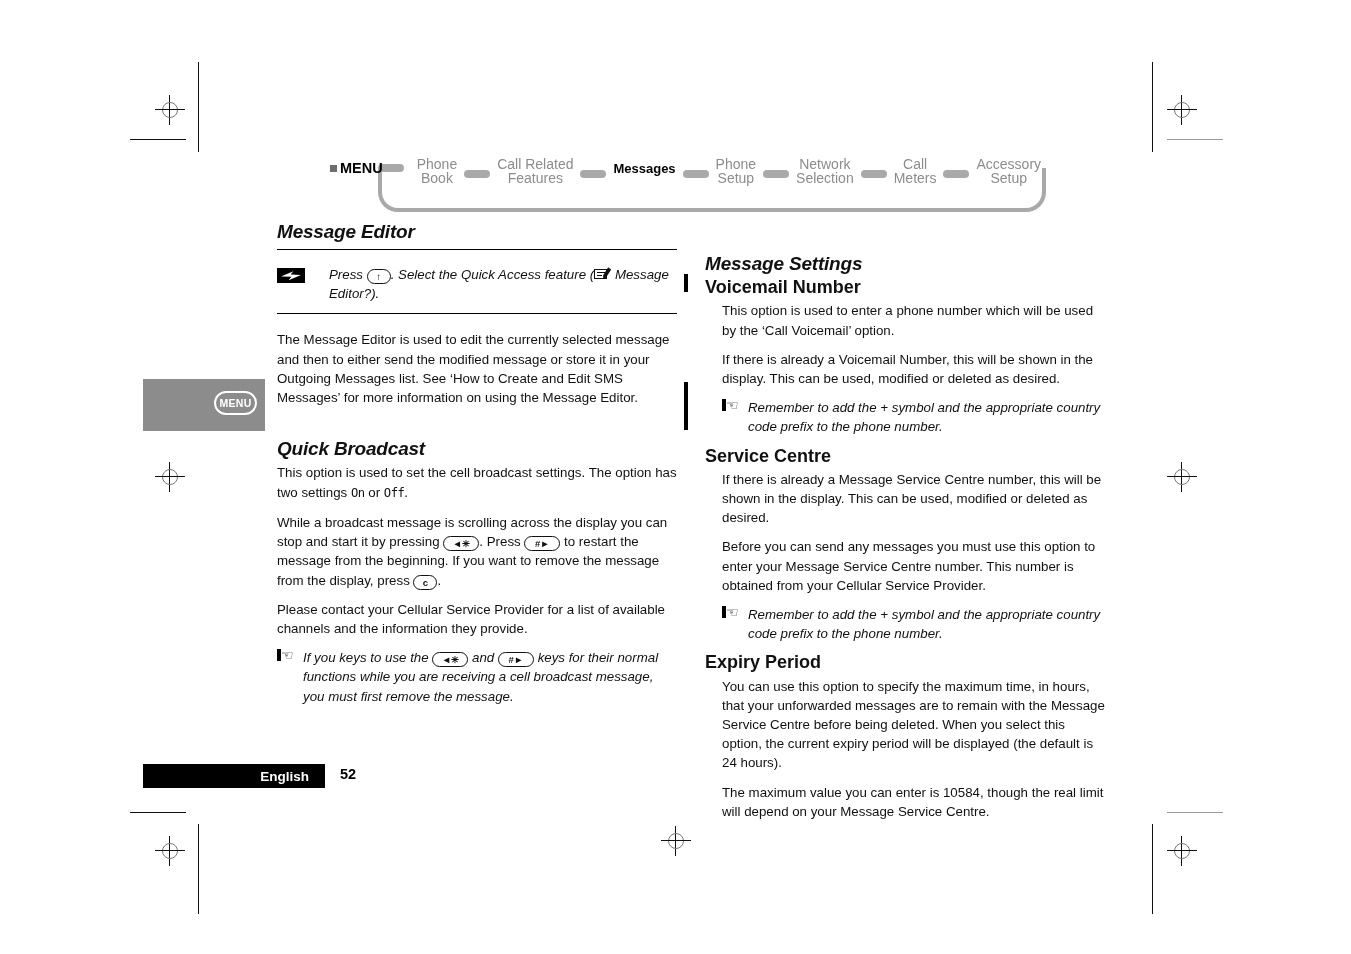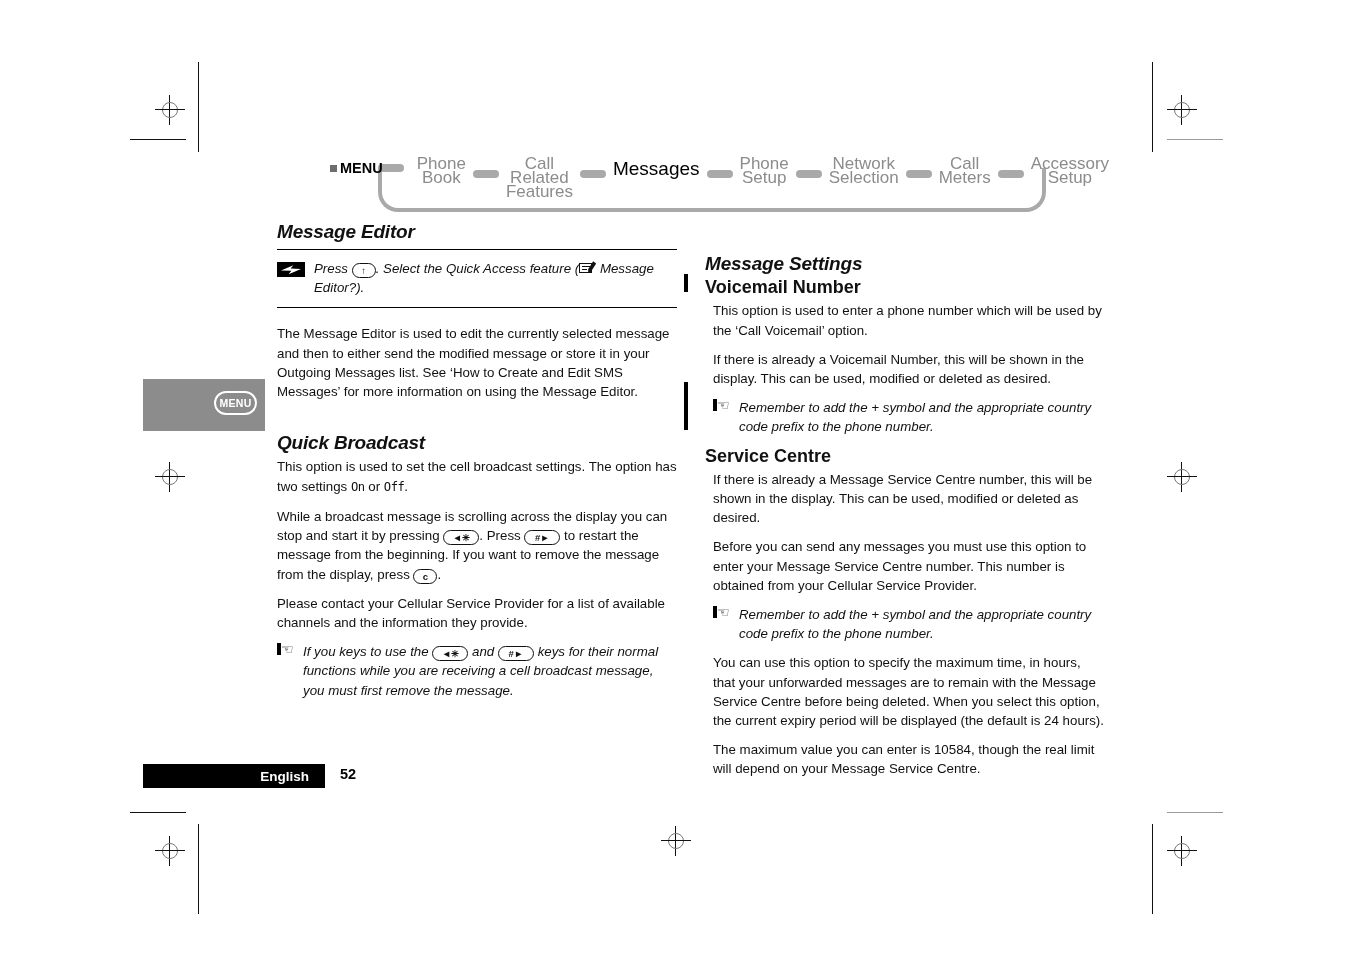--- a/index.html
+++ b/index.html
@@ -117,30 +117,30 @@
     font-weight: bold;
     padding-top: 10px;
   }
   .nav-menu .sq {
     width: 7px; height: 7px;
     background: #6d6d6d;
     display: inline-block;
   }
   .nav-link {
     color: #8c8c8c;
-    font-size: 17px;
+    font-size: 14px;
     line-height: 14px;
     text-align: center;
     white-space: pre-line;
     padding-top: 7px;
   }
   .nav-link.current {
     color: #000000;
-    font-weight: normal;
-    font-size: 19px;
+    font-weight: bold;
+    font-size: 13px;
     padding-top: 12px;
   }
   .nav-arrow {
     width: 26px;
     height: 8px;
     background: #a9a9a9;
     border-radius: 4px;
     margin: 0 7px;
     align-self: flex-start;
     margin-top: 20px;
@@ -169,33 +169,33 @@
   h2.sec.tight { margin-bottom: 5px; margin-top: 32px; }
   h3.sub {
     font-size: 18px;
     font-weight: bold;
     margin: 0 0 4px 0;
   }
   p {
     margin: 0 0 10px 0;
   }
   .col-right p, .col-right .note {
-    margin-left: 8px;
+    margin-left: 17px;
   }
   .col-right h3.sub { margin-left: 0; }
 
   
   .callout {
     border-top: 1.6px solid #000;
     border-bottom: 1.6px solid #000;
-    padding: 9px 0 10px 0;
+    padding: 15px 0 10px 0;
     margin: 0 0 16px 0;
     display: flex;
     align-items: flex-start;
-    gap: 9px;
+    gap: 24px;
     font-style: italic;
     font-size: 13.3px;
     line-height: 19px;
   }
   .bolt {
     flex: none;
     width: 28px;
     height: 15px;
     background: #000;
     position: relative;
@@ -455,20 +455,21 @@
     <p>If there is already a Message Service Centre number, this will be shown in the display. This can be used, modified or deleted as desired.</p>
     <p>Before you can send any messages you must use this option to enter your Message Service Centre number. This number is obtained from your Cellular Service Provider.</p>
     <div class="note">
       <span class="hand">
           <span class="bar"></span>
           <span class="glyph">☜</span>
         </span>
       <span class="txt">Remember to add the + symbol and the appropriate country code prefix to the phone number.</span>
     </div>
 
+    <h3 class="sub">Expiry Period</h3>
     <p>You can use this option to specify the maximum time, in hours, that your unforwarded messages are to remain with the Message Service Centre before being deleted. When you select this option, the current expiry period will be displayed (the default is 24 hours).</p>
     <p>The maximum value you can enter is 10584, though the real limit will depend on your Message Service Centre.</p>
 
   </div>
 
   <div class="chbar" style="left:684px; top:274px; height:18px;"></div>
   <div class="chbar" style="left:684px; top:382px; height:48px;"></div>
 
   <div class="footer-bar">
     <span>English</span>

